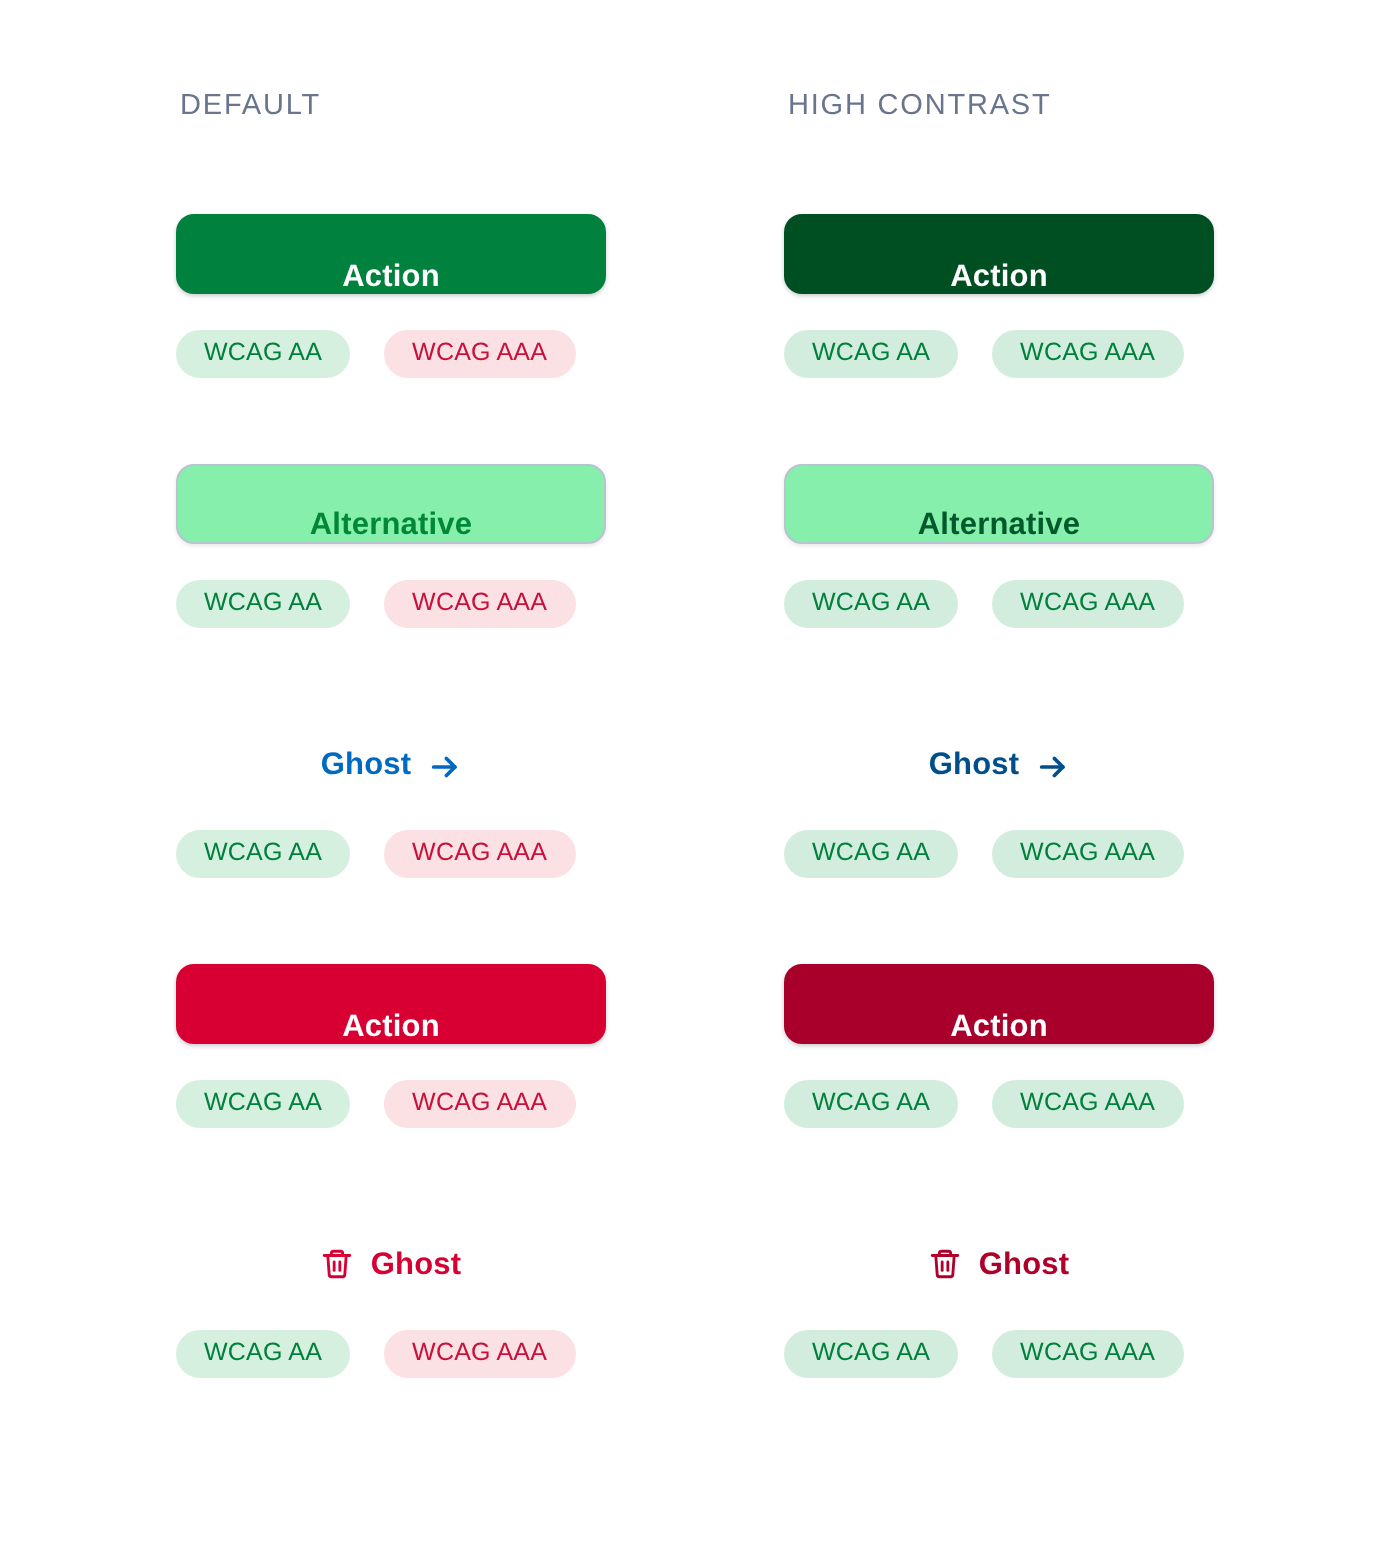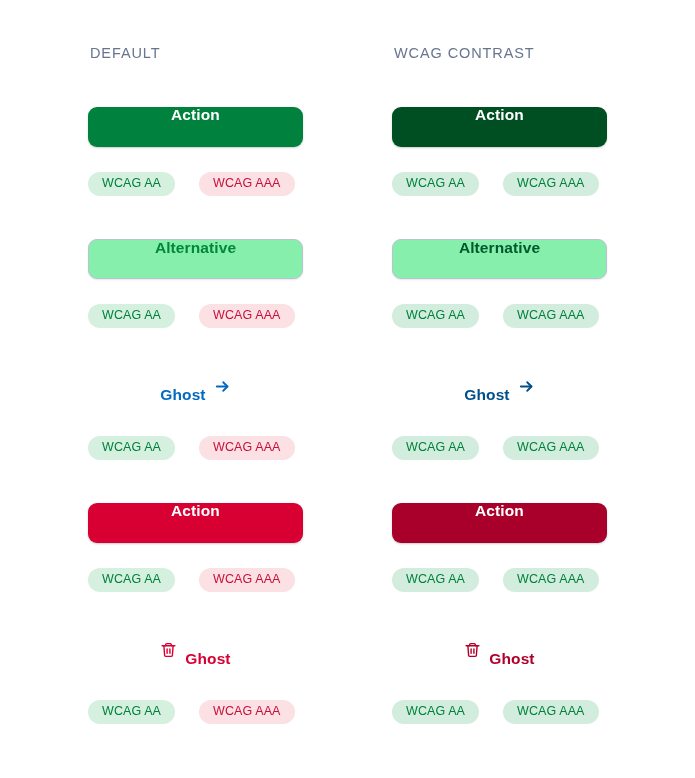--- a/index.html
+++ b/index.html
@@ -53,21 +53,21 @@
     display: flex;
     align-items: center;
     justify-content: center;
     height: 44px;
   }
 
   
   .btn {
     box-sizing: border-box;
     display: flex;
-    align-items: flex-start;
+    align-items: flex-end;
     justify-content: center;
     width: 215px;
     height: 40px;
     border-radius: 9px;
     font-size: 15.5px;
     font-weight: bold;
     line-height: 1;
     border: none;
     padding: 0;
     cursor: pointer;
@@ -111,22 +111,22 @@
   .trash-icon {
     display: inline-flex;
     align-items: center;
     position: relative;
     top: 0px;
   }
 
   
   .badges {
     display: flex;
-    gap: 24px;
-    margin-top: 23px;
+    gap: 17px;
+    margin-top: 16px;
     margin-bottom: 41px;
   }
 
   .badge {
     display: inline-flex;
     align-items: center;
     justify-content: center;
     height: 24px;
     padding: 0 14px;
     border-radius: 12px;
@@ -224,21 +224,21 @@
               <span class="ghost-label">Ghost</span>
             </button>
           </div>
           <div class="badges">
             <span class="badge badge-pass">WCAG AA</span>
             <span class="badge badge-fail">WCAG AAA</span>
           </div>
         </div>
       </div>
       <div class="column">
-        <div class="col-header">WCAG CONTRAST</div>
+        <div class="col-header">HIGH CONTRAST</div>
         <div class="variant">
           <div class="variant-slot">
             <button class="btn btn-filled" style="background: rgb(0, 79, 35); color: rgb(255, 255, 255);">
               <span class="ghost-label">Action</span>
             </button>
           </div>
           <div class="badges">
             <span class="badge badge-pass-hc">WCAG AA</span>
             <span class="badge badge-pass-hc">WCAG AAA</span>
           </div>

